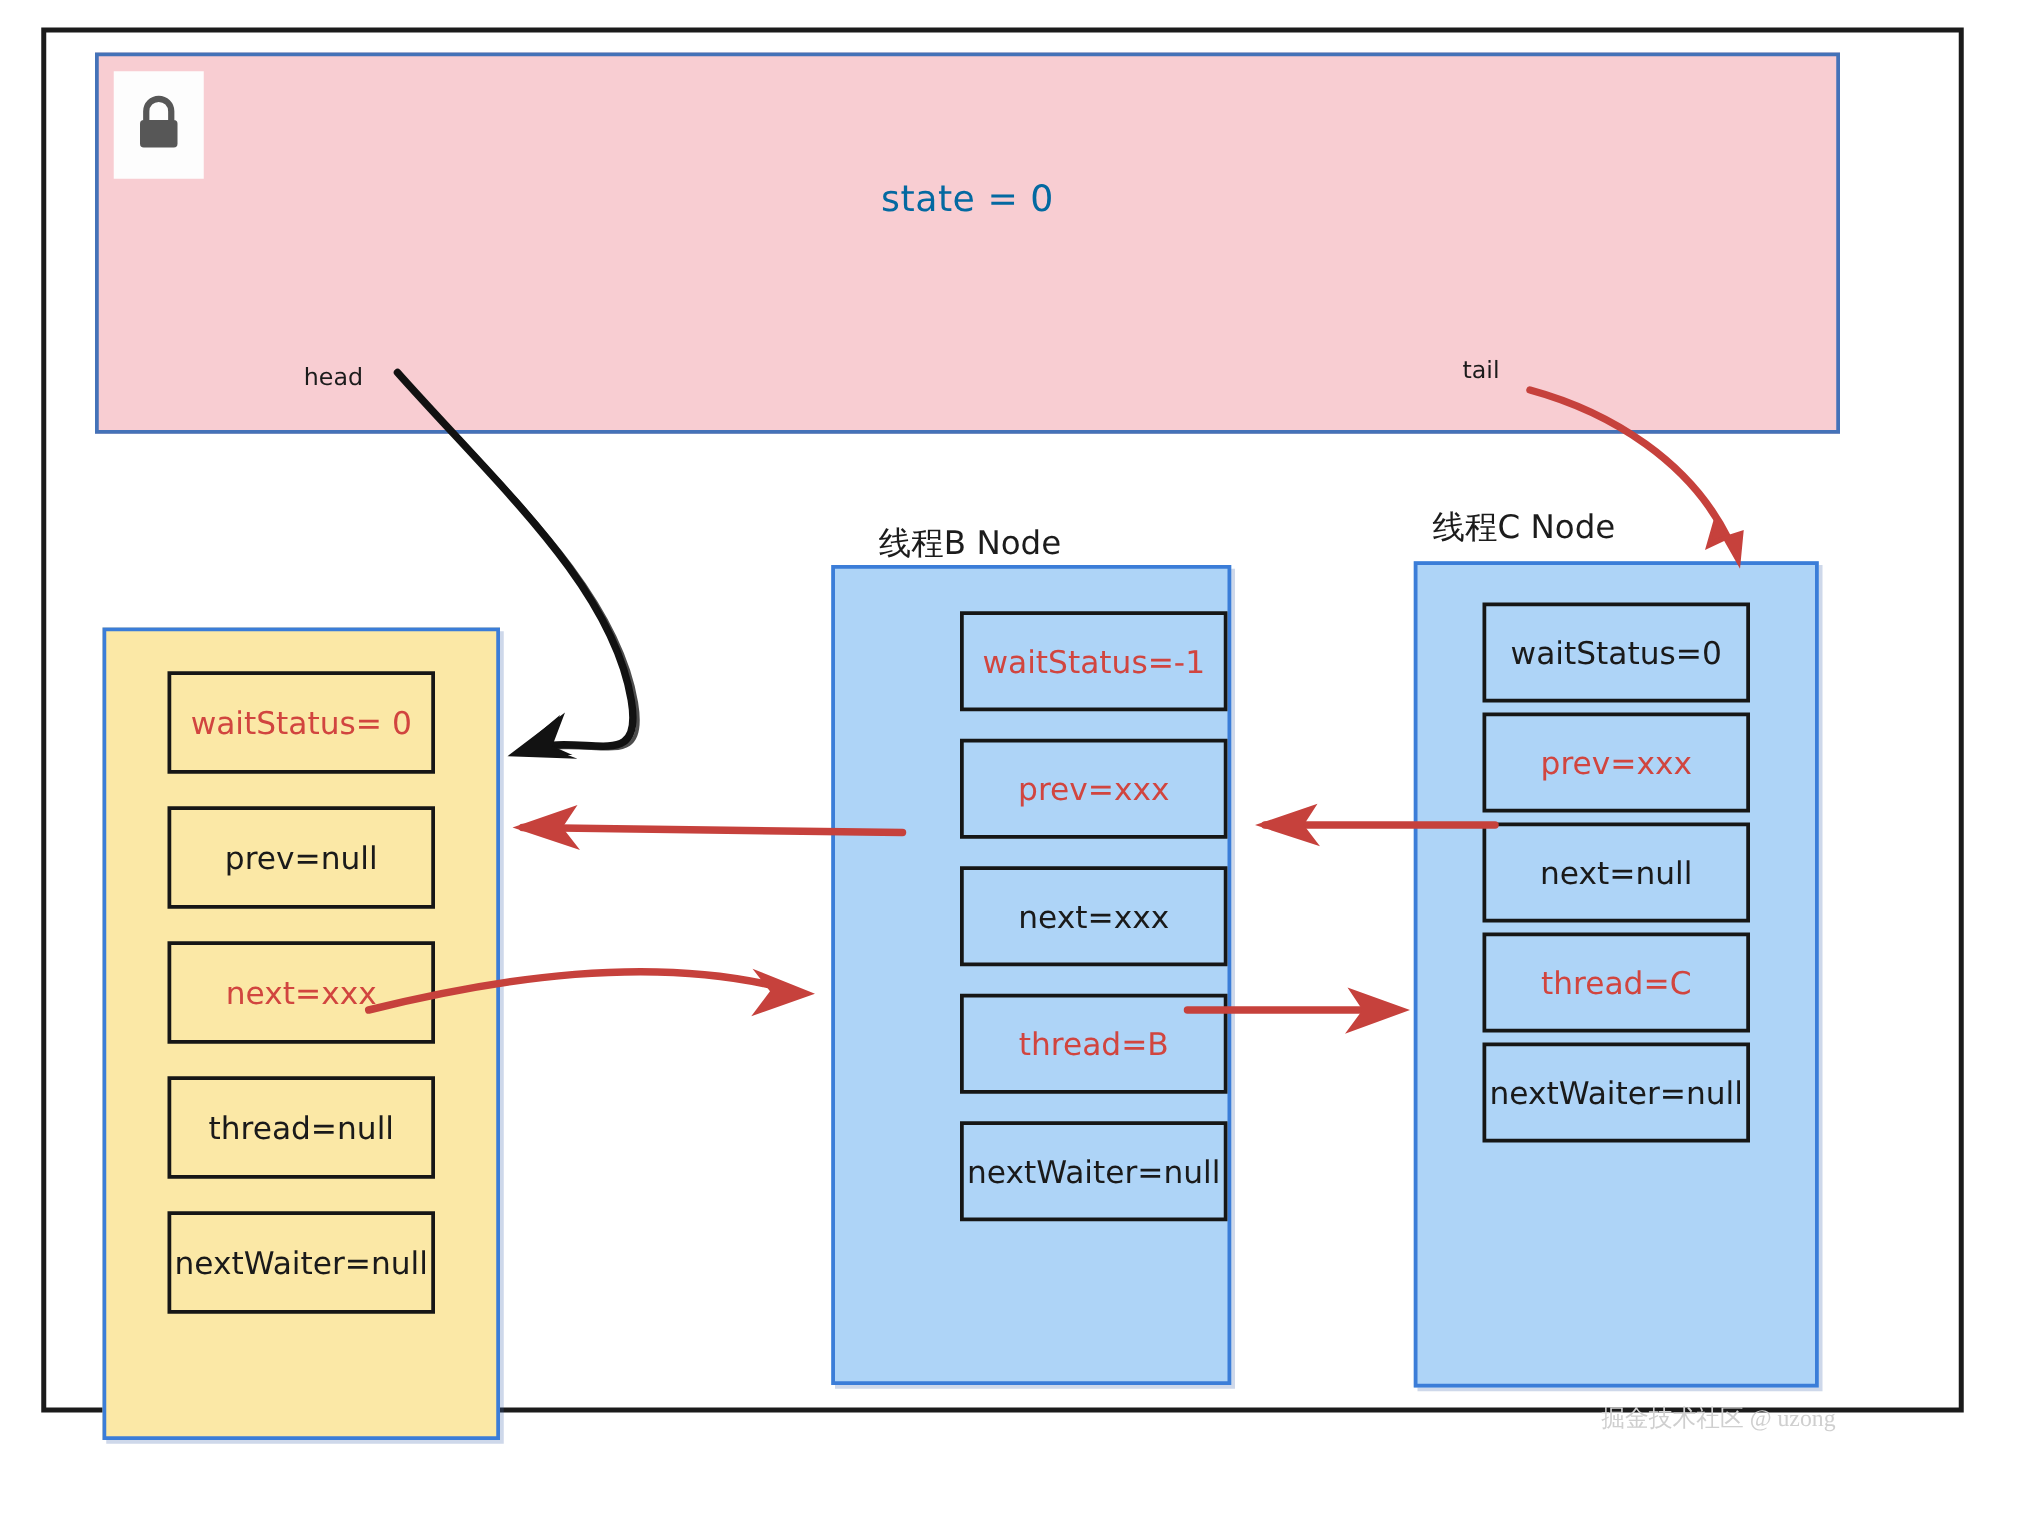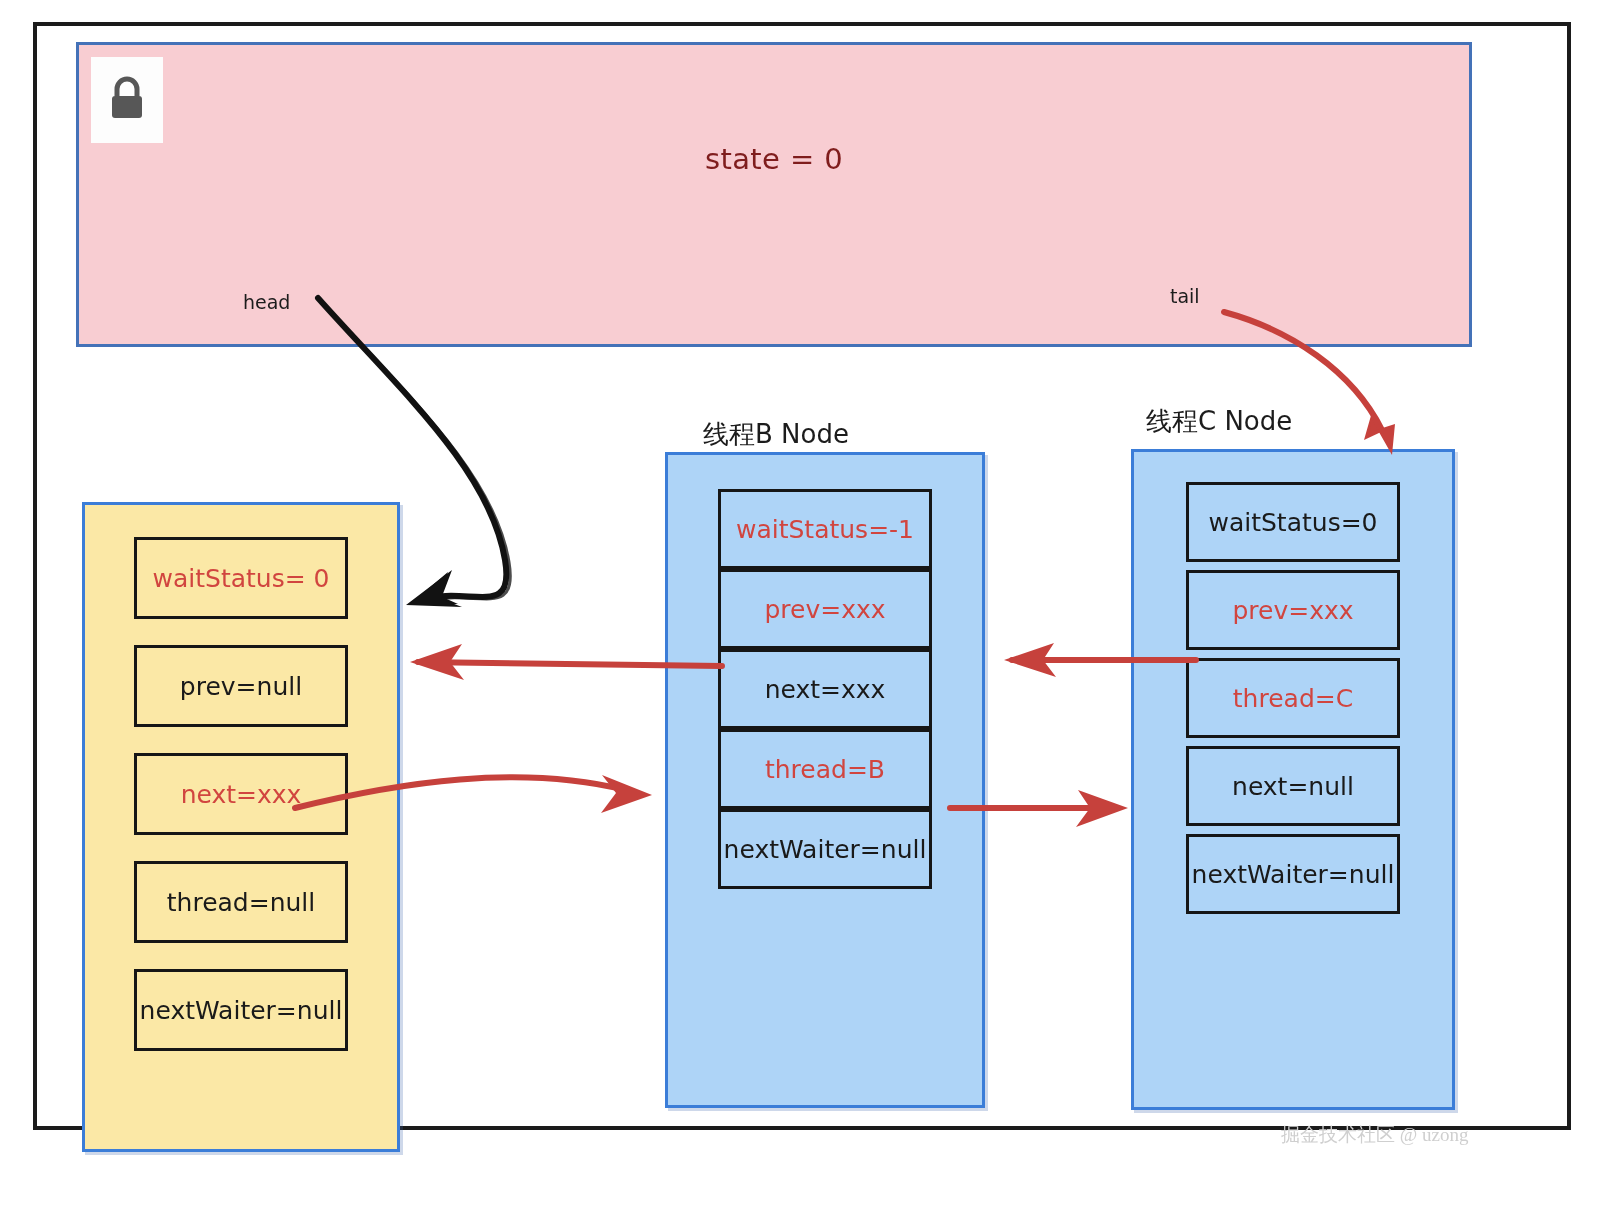--- a/index.html
+++ b/index.html
@@ -35,21 +35,21 @@
     left:91px;top:57px;
     width:72px;height:86px;
     background:#fdfdfd;
     display:flex;align-items:center;justify-content:center;
   }
   .aqs-text{
     position:absolute;
     left:76px;top:140px;
     width:1396px;
     text-align:center;
-    color:#7f1d1d;
+    color:#0369a1;
     font-size:29px;
     line-height:38px;
     font-family:"DejaVu Sans",sans-serif;
     letter-spacing:.4px;
   }
   .aqs-text div{white-space:nowrap;}
 
   
   .ptr-label{
     position:absolute;
@@ -75,21 +75,21 @@
   .node{
     position:absolute;
     border:3px solid #3b7dd8;
     box-sizing:border-box;
     display:flex;
     flex-direction:column;
     align-items:center;
     box-shadow:3px 3px 0 rgba(60,100,170,.25);
   }
   .node.head{left:82px;top:458px;width:318px;height:650px;background:#fbe8a6;padding-top:32px;gap:26px;margin-top:44px;}
-  .node.nb  {left:665px;top:452px;width:320px;height:656px;background:#aed4f7;padding-top:34px;}
+  .node.nb  {left:665px;top:452px;width:320px;height:656px;background:#aed4f7;padding-top:34px;gap:22px;align-items:flex-end;}
   .node.nc  {left:1131px;top:449px;width:324px;height:661px;background:#aed4f7;padding-top:30px;gap:8px;}
 
   .field{
     border:3px solid #161616;
     box-sizing:border-box;
     display:flex;align-items:center;justify-content:center;
     font-size:25px;
     font-family:"DejaVu Sans",sans-serif;
     color:#1a1a1a;
     white-space:nowrap;
@@ -153,22 +153,22 @@
     <div class="field red">waitStatus=-1</div>
     <div class="field red">prev=xxx</div>
     <div class="field">next=xxx</div>
     <div class="field red">thread=B</div>
     <div class="field">nextWaiter=null</div>
   </div>
 
   <div class="node nc">
     <div class="field">waitStatus=0</div>
     <div class="field red">prev=xxx</div>
+    <div class="field">next=null</div>
     <div class="field red">thread=C</div>
-    <div class="field">next=null</div>
     <div class="field">nextWaiter=null</div>
   </div>
 
   <svg id="arrows" viewBox="0 0 1624 1220">
 
     <g>
       <path d="M318,298 C400,390 490,470 505,560 C515,620 470,585 420,600" fill="none" stroke="#121212" stroke-width="6" stroke-linecap="round"></path>
       <path d="M318,298 C404,392 494,472 509,562 C519,622 474,587 424,602" fill="none" stroke="#121212" stroke-width="3" stroke-linecap="round" opacity=".75"></path>
       <path d="M410,604 L448,572 L440,596 L458,604 Z" fill="#121212"></path>
       <path d="M406,605 L452,570 L441,599 L462,607 Z" fill="#121212"></path>

